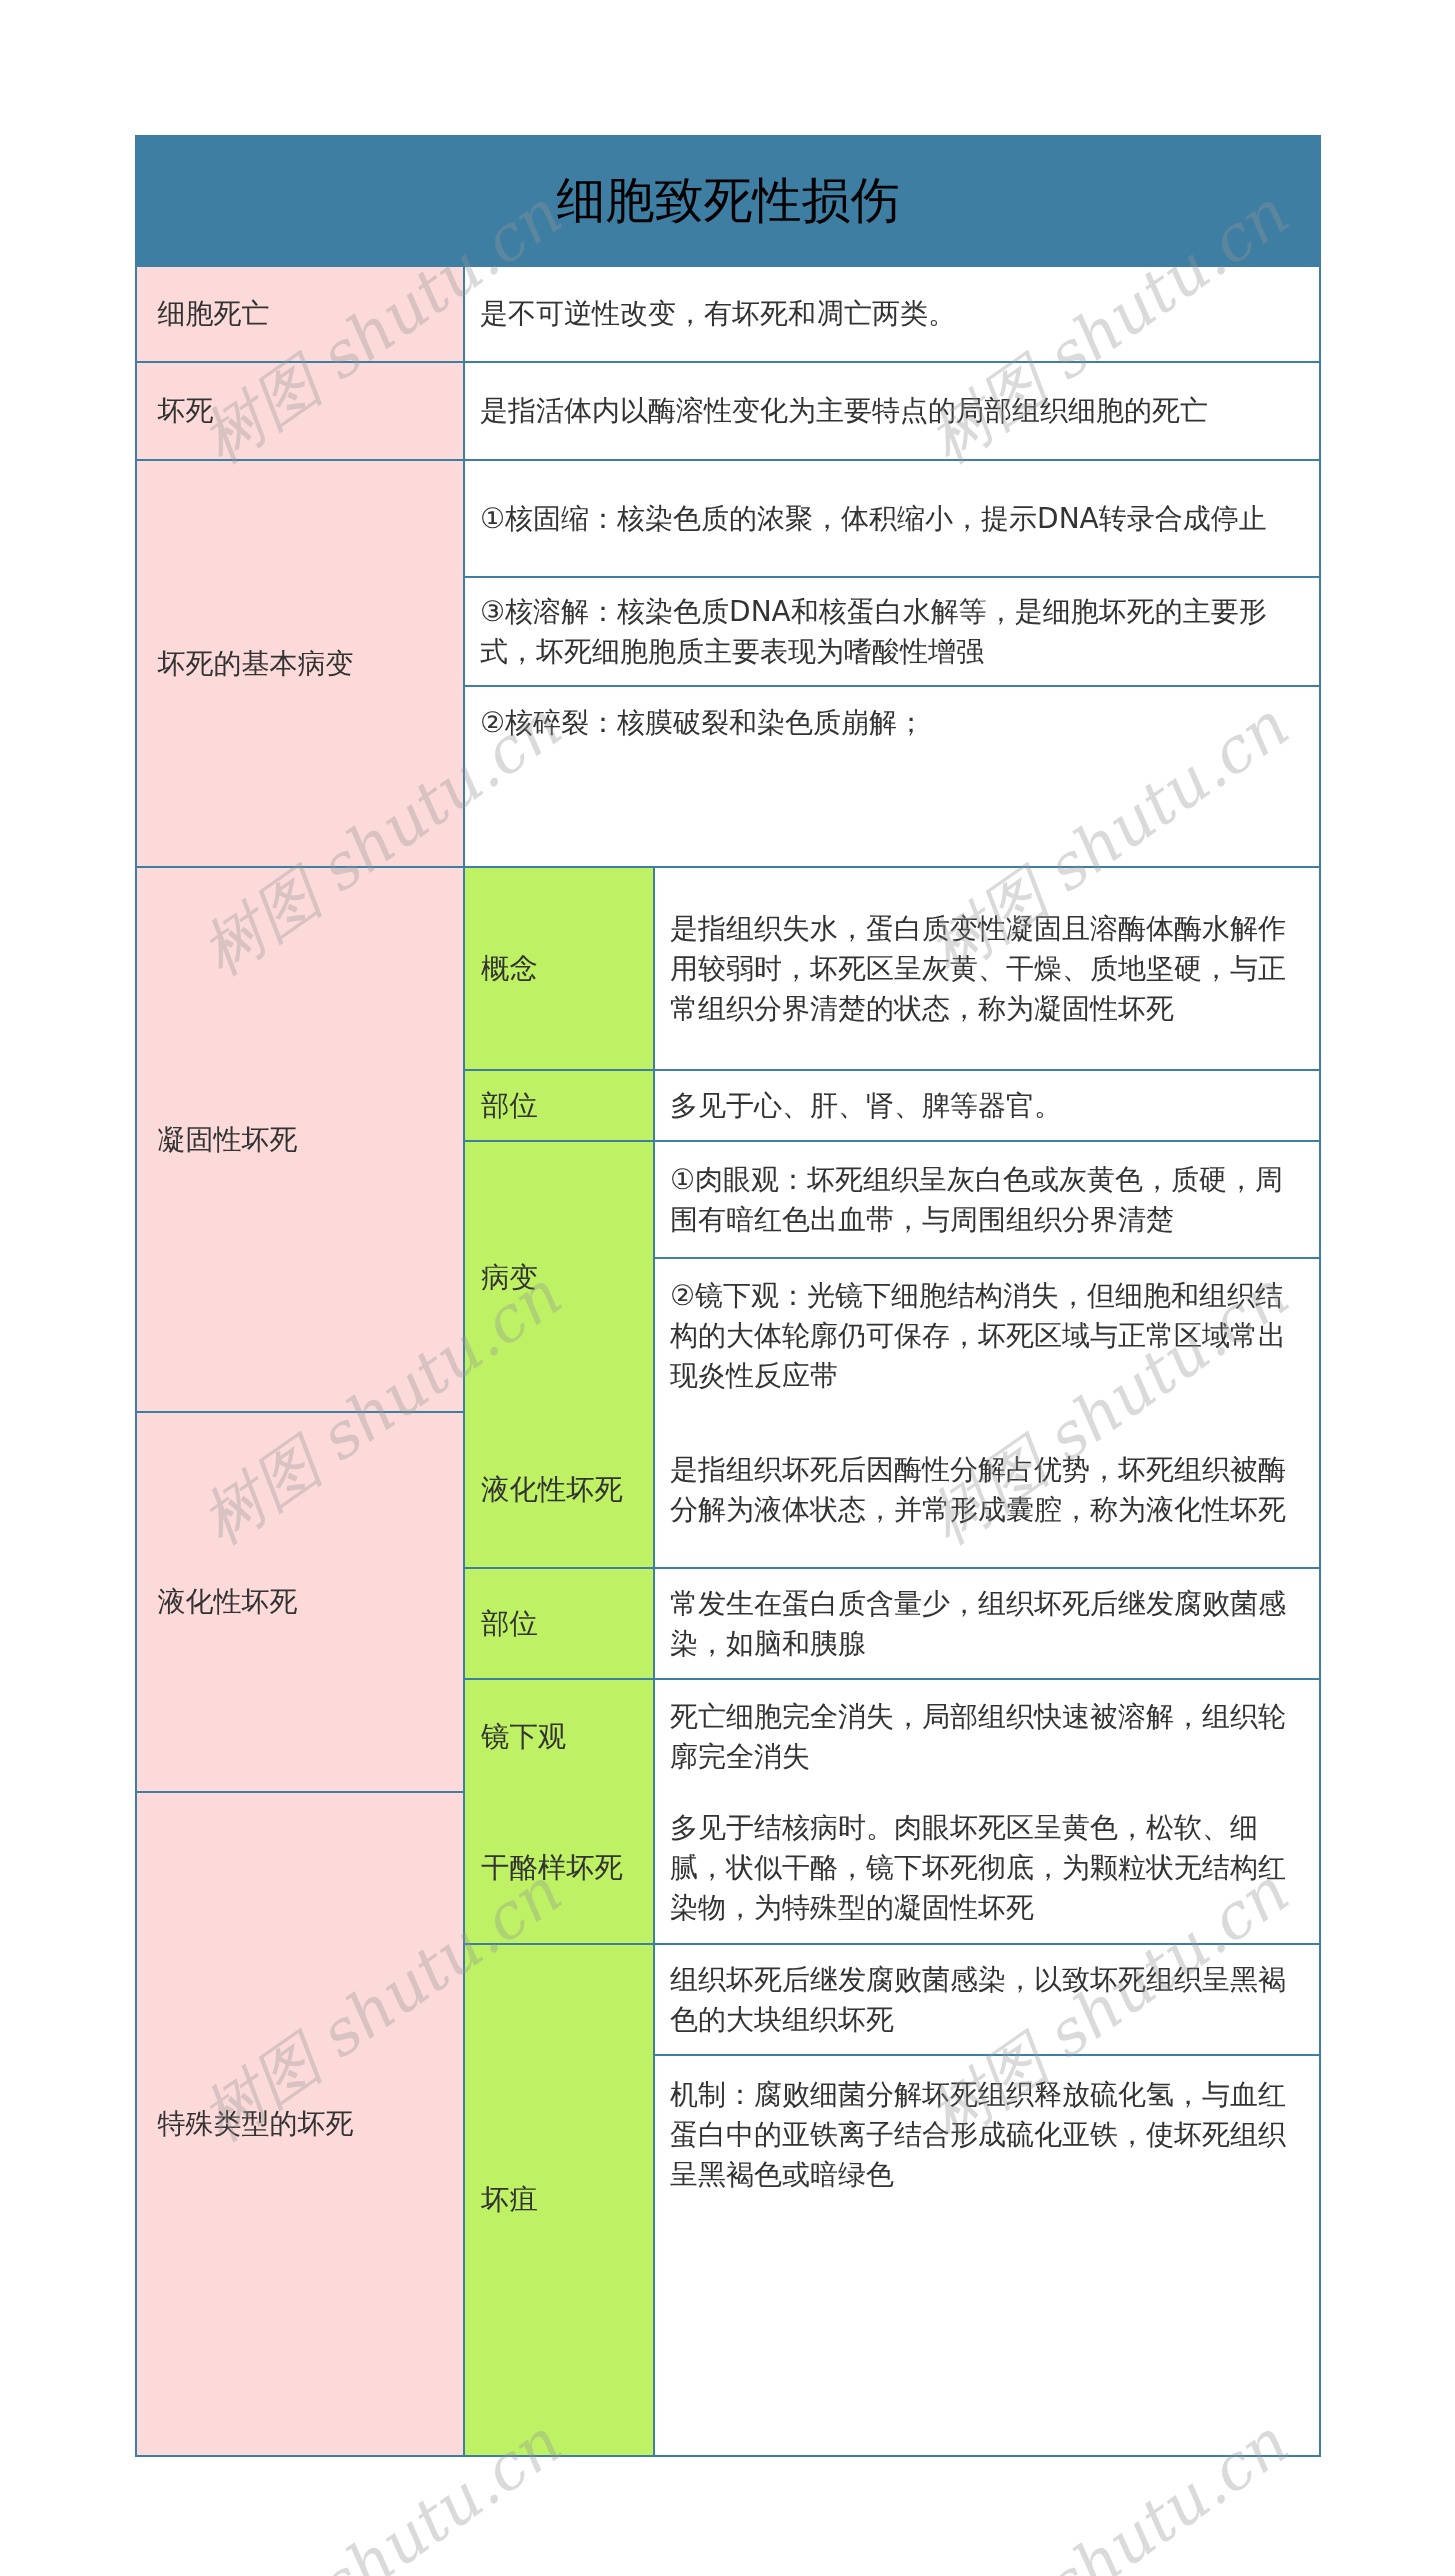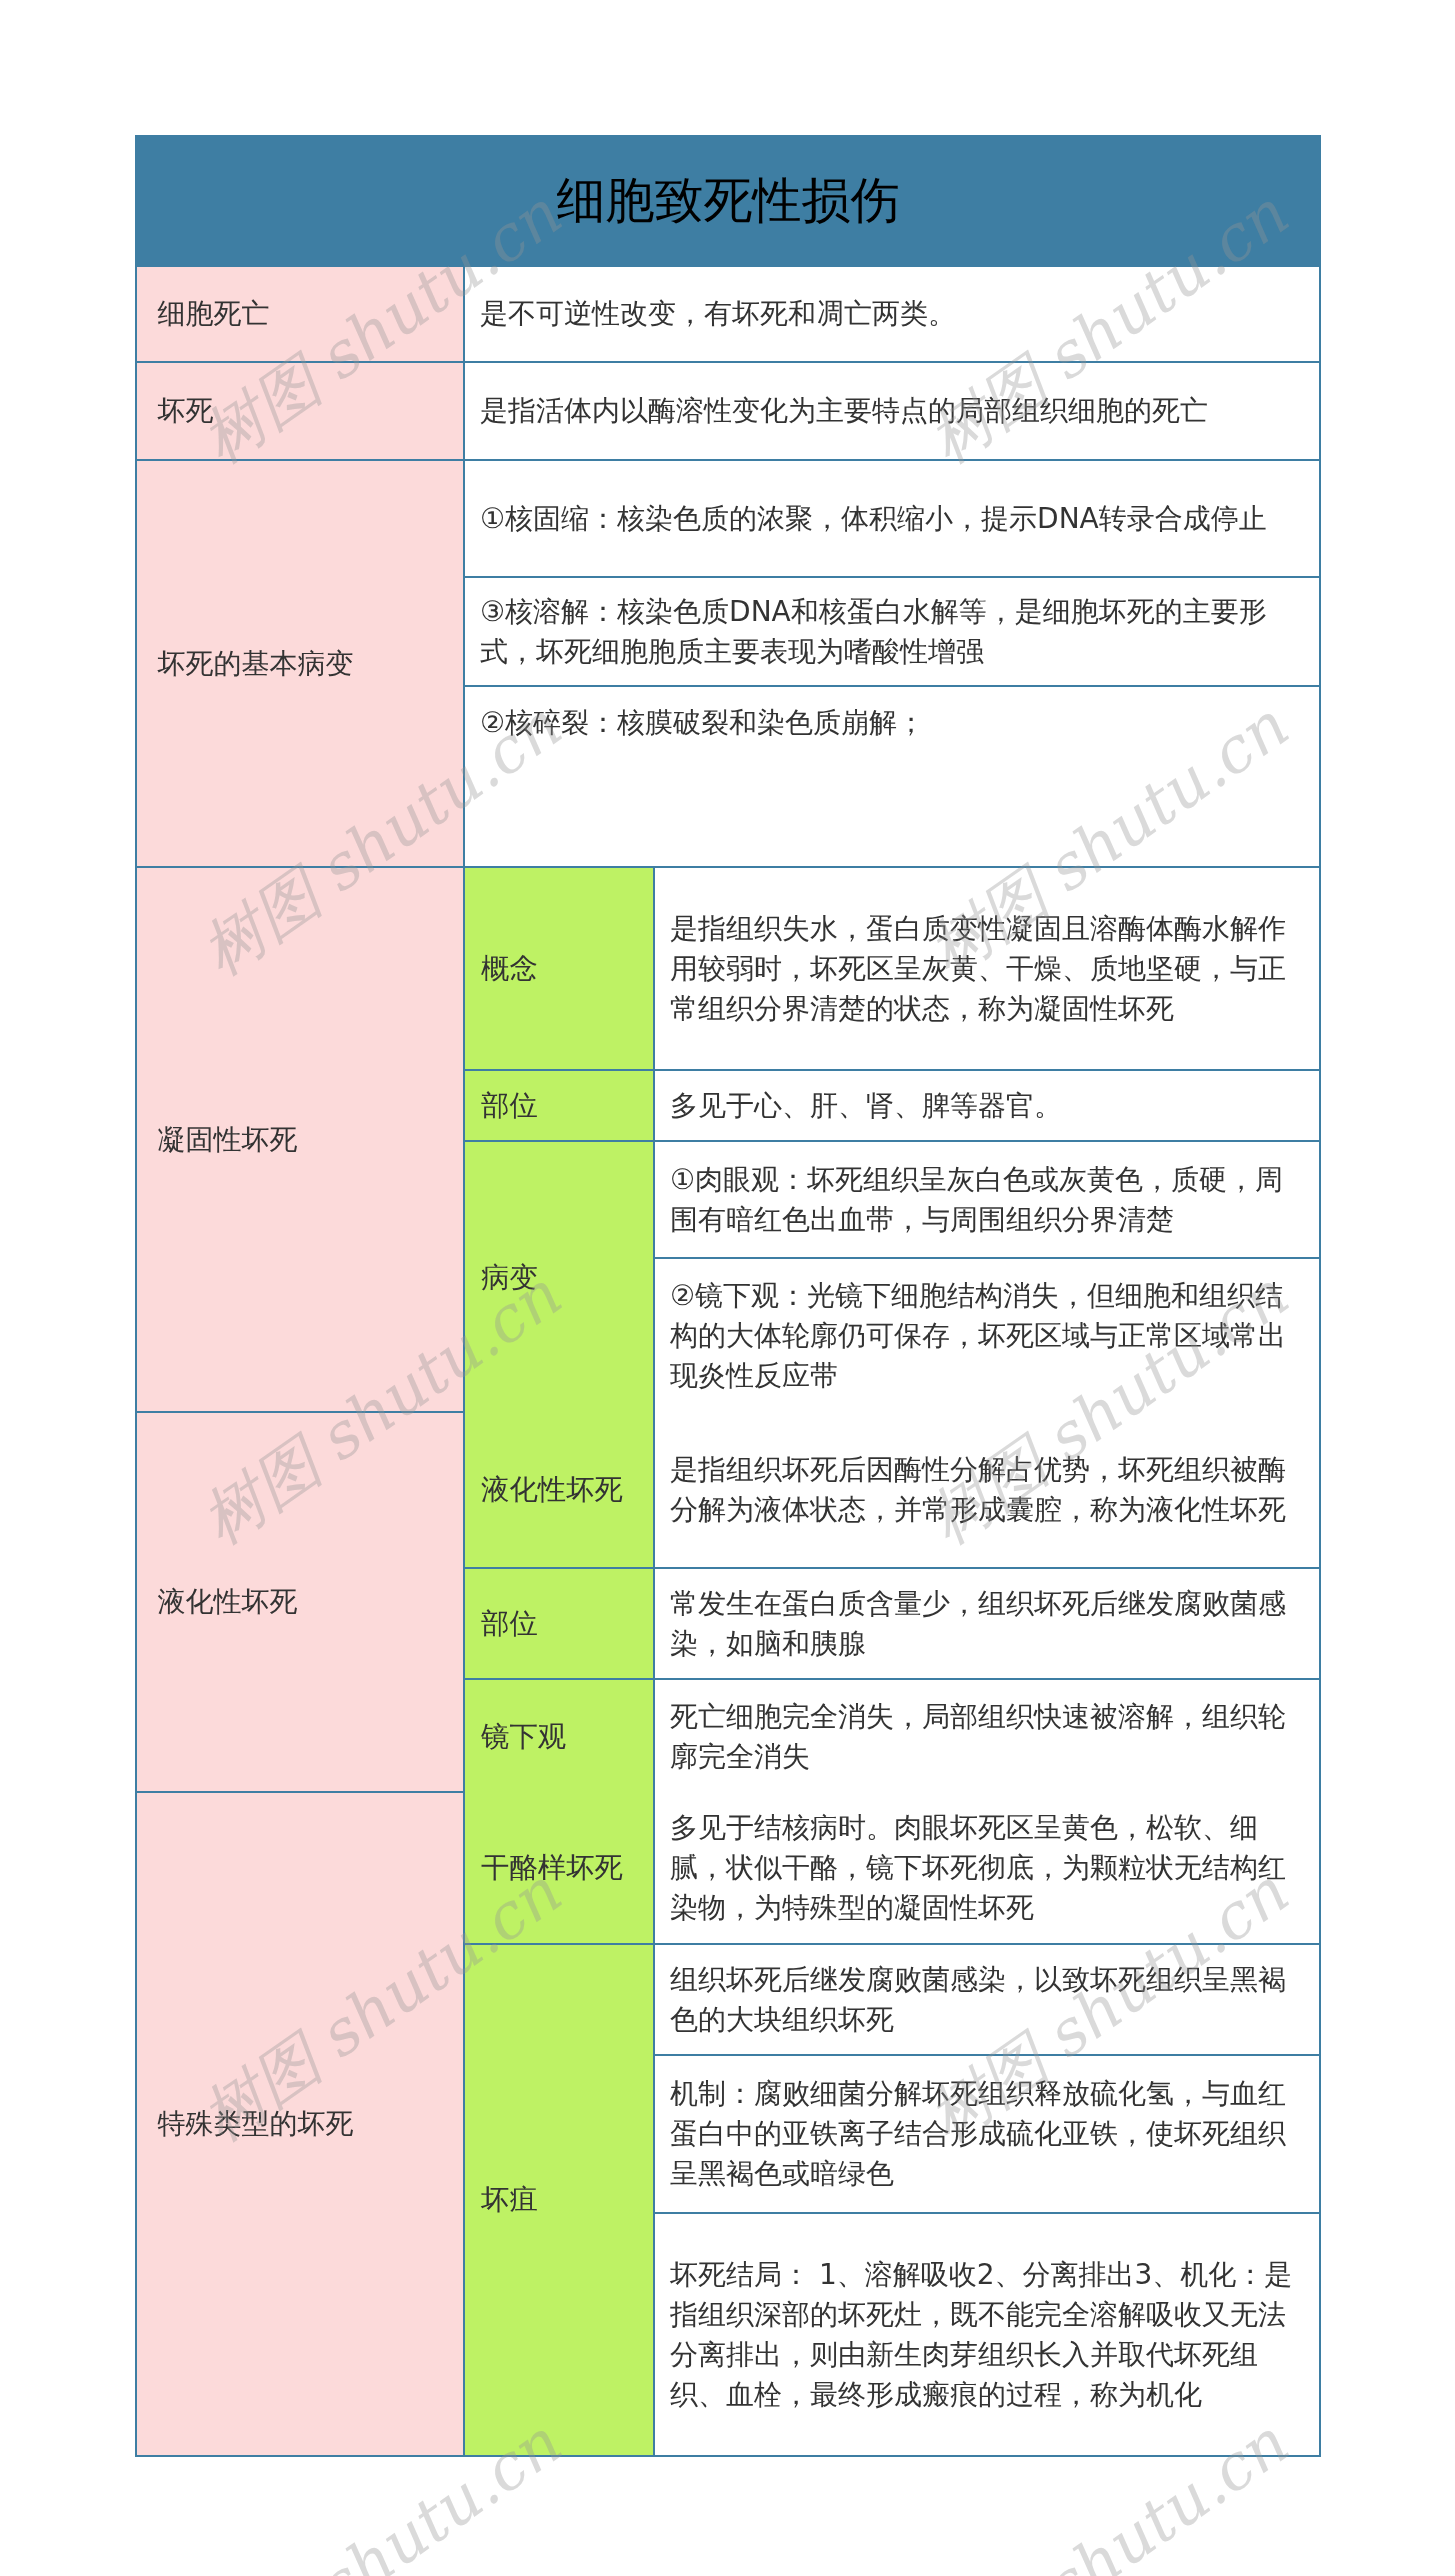--- a/index.html
+++ b/index.html
@@ -104,21 +104,20 @@
         <div class="scell">干酪样坏死</div>
         <div class="scol">
             <div class="cell" style="height:150px">多见于结核病时。肉眼坏死区呈黄色，松软、细腻，状似干酪，镜下坏死彻底，为颗粒状无结构红染物，为特殊型的凝固性坏死</div>
           </div>
       </div>
       <div class="sub" style="height:510px">
         <div class="scell">坏疽</div>
         <div class="scol">
           <div class="cell" style="height:111px">组织坏死后继发腐败菌感染，以致坏死组织呈黑褐色的大块组织坏死</div>
           <div class="cell" style="height:158px">机制：腐败细菌分解坏死组织释放硫化氢，与血红蛋白中的亚铁离子结合形成硫化亚铁，使坏死组织呈黑褐色或暗绿色</div>
-          <div class="cell" style="height:241px">坏死结局： 1、溶解吸收2、分离排出3、机化：是指组织深部的坏死灶，既不能完全溶解吸收又无法分离排出，则由新生肉芽组织长入并取代坏死组织、血栓，最终形成瘢痕的过程，称为机化</div>
         </div>
       </div>
     </div>
   </div>
 </div>
 
 <div class="wm" style="left:171px;top:284px">树图 shutu.cn</div>
 <div class="wm" style="left:898px;top:284px">树图 shutu.cn</div>
 <div class="wm" style="left:171px;top:796px">树图 shutu.cn</div>
 <div class="wm" style="left:898px;top:796px">树图 shutu.cn</div>

